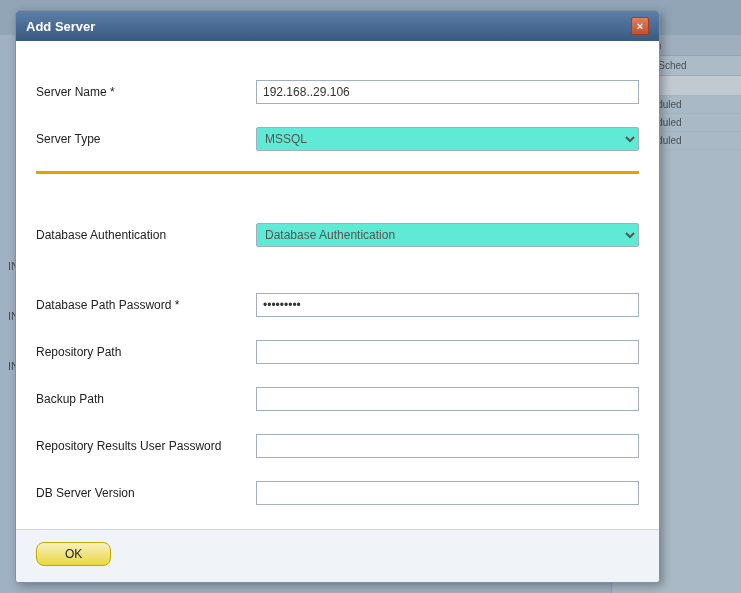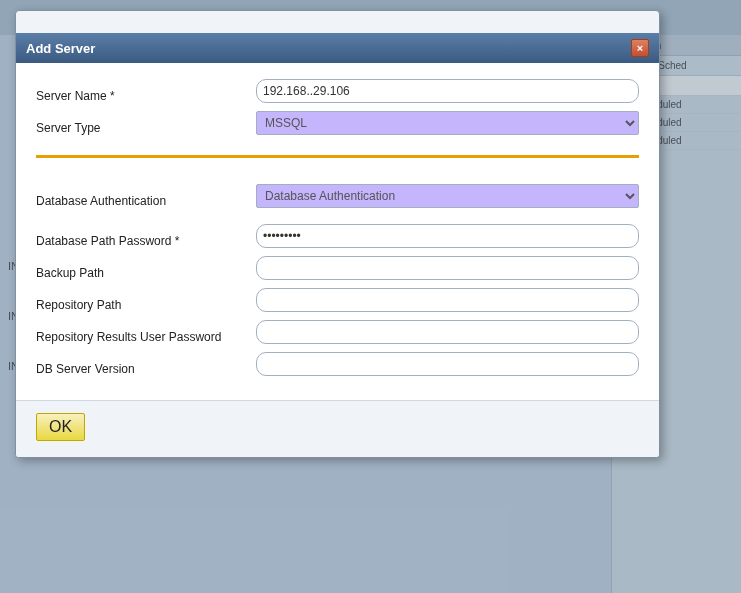--- a/index.html
+++ b/index.html
@@ -38,21 +38,20 @@
       background: linear-gradient(to bottom, #6080a0, #4060880);
       background: #5070900;
       background: linear-gradient(to bottom, #5b7ea8, #3a5a80);
       padding: 6px 10px;
       display: flex;
       align-items: center;
       justify-content: space-between;
       color: white;
       font-size: 13px;
       font-weight: bold;
-      margin-top: 22px;
     }
 
     .dialog-title-text {
       color: white;
       font-size: 13px;
       font-weight: bold;
     }
 
     .dialog-close-btn {
       width: 18px;
@@ -74,72 +73,73 @@
       padding: 16px 20px 16px 20px;
     }
 
     .form-section-top {
       padding-bottom: 12px;
       border-bottom: 3px solid #e8a000;
     }
 
     .form-row {
       display: flex;
-      align-items: flex-end;
+      align-items: center;
       margin-bottom: 8px;
+      margin-top: 23px;
     }
 
     .form-label {
       width: 220px;
       font-size: 12px;
       color: #222;
       flex-shrink: 0;
     }
 
     .form-input {
       flex: 1;
       height: 24px;
       border: 1px solid #a0b0c0;
-      border-radius: 10px;
+      border-radius: 0;
       padding: 2px 6px;
       font-size: 12px;
       color: #333;
       background: white;
       outline: none;
     }
 
     .form-select {
       flex: 1;
       height: 24px;
       border: 1px solid #a0b0c0;
       border-radius: 2px;
       padding: 2px 4px;
       font-size: 12px;
       color: #555;
-      background: #c4b5fd;
+      background: #5eead4;
       appearance: auto;
       outline: none;
     }
 
     .form-section-bottom {
       padding-top: 26px;
     }
 
     .dialog-footer {
       padding: 12px 20px 16px 20px;
       background: #f0f4f8;
       border-top: 1px solid #d0d8e0;
     }
 
     .ok-button {
       background: linear-gradient(to bottom, #f8f0c0, #e8d840);
       border: 1px solid #c0a800;
-      border-radius: 2px;
-      padding: 4px 12px;
-      font-size: 16px;
+      border-radius: 8px;
+      padding: 4px 28px;
+      font-size: 12px;
       color: #222;
       cursor: pointer;
       font-weight: normal;
     }
 
     
     .bg-content {
       position: absolute;
       top: 0; left: 0; right: 0; bottom: 0;
     }
@@ -224,29 +224,29 @@
 
         <div class="form-row">
         </div>
 
         <div class="form-row">
           <label class="form-label">Database Path Password *</label>
           <input type="password" class="form-input" value="password1" style="">
         </div>
 
         <div class="form-row">
+          <label class="form-label">Repository Path</label>
+          <input type="text" class="form-input" value="" style="">
+        </div>
+
+        <div class="form-row">
           <label class="form-label">Backup Path</label>
           <input type="text" class="form-input" value="" style="">
         </div>
 
-        <div class="form-row">
-          <label class="form-label">Repository Path</label>
-          <input type="text" class="form-input" value="" style="">
-        </div>
-
 
         <div class="form-row">
           <label class="form-label">Repository Results User Password</label>
           <input type="password" class="form-input" value="" style="">
         </div>
 
         <div class="form-row">
           <label class="form-label">DB Server Version</label>
           <input type="text" class="form-input" value="" style="">
         </div>

